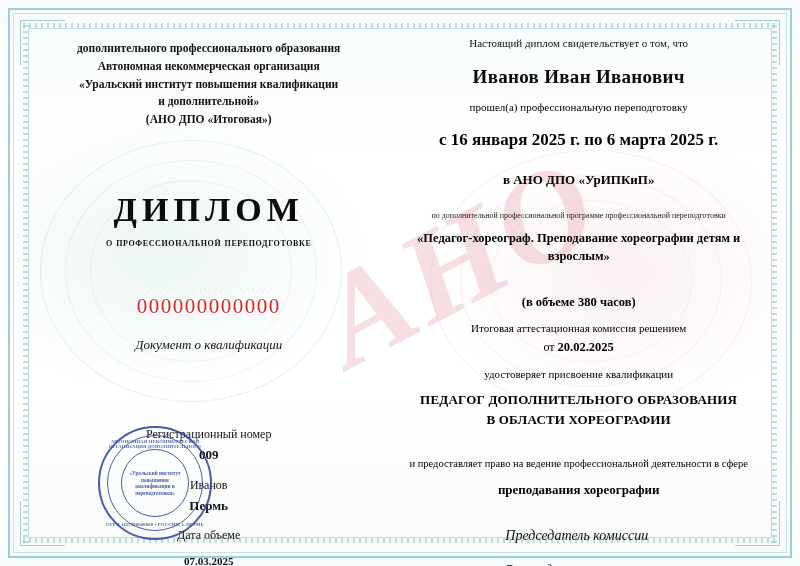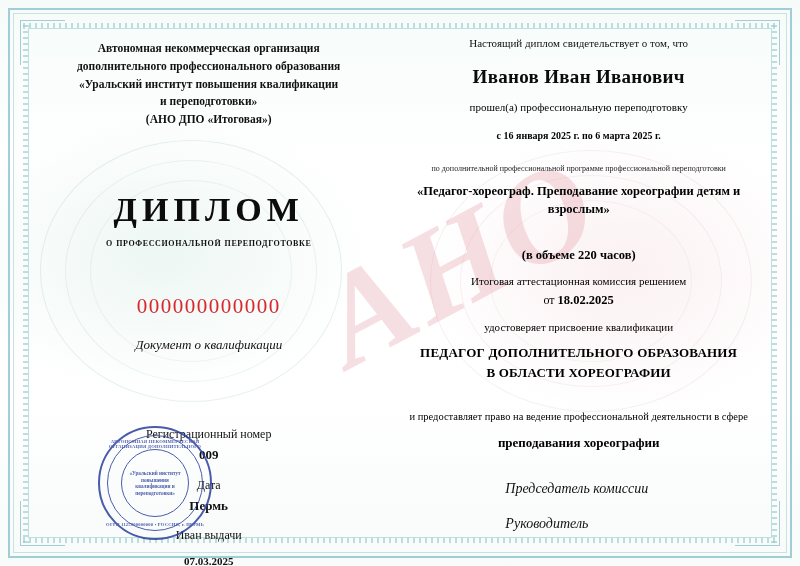--- a/index.html
+++ b/index.html
@@ -185,21 +185,21 @@
     color: #0b0b0b;
     letter-spacing: 0.3px;
   }
   .r-retrain {
     margin-top: 13px;
     font-size: 11px;
     text-align: center;
   }
   .r-period {
     margin-top: 17px;
-    font-size: 10px;
+    font-size: 17px;
     font-weight: bold;
   }
   .r-at-org {
     margin-top: 22px;
     font-size: 13px;
     font-weight: bold;
   }
   .r-prog-label {
     margin-top: 22px;
     font-size: 8px;
@@ -337,64 +337,65 @@
   <div class="corner-orn c-tl"></div>
   <div class="corner-orn c-tr"></div>
   <div class="corner-orn c-bl"></div>
   <div class="corner-orn c-br"></div>
 
   <div class="content">
 
     <div class="col-left">
 
       <div class="org-block">
+        <span class="org-line">дополнительного профессионального образования</span>
         <span class="org-line">Автономная некоммерческая организация</span>
-        <span class="org-line">дополнительного профессионального образования</span>
         <span class="org-line">«Уральский институт повышения квалификации</span>
-        <span class="org-line">и переподготовки»</span>
+        <span class="org-line">и дополнительной»</span>
         <span class="org-line">(АНО ДПО «Итоговая»)</span>
       </div>
 
       <div class="diploma-title">ДИПЛОМ</div>
       <div class="diploma-subtitle">о профессиональной переподготовке</div>
 
       <div class="doc-number">000000000000</div>
       <div class="doc-qual">Документ о квалификации</div>
 
       <div class="reg-block">
         <div class="reg-label">Регистрационный номер</div>
         <div class="reg-value">009</div>
-        <div class="city-label">Дата</div>
+        <div class="city-label">Иванов</div>
         <div class="city-value">Пермь</div>
-        <div class="date-label">Иван выдачи</div>
+        <div class="date-label">Дата объеме</div>
         <div class="date-value">07.03.2025</div>
       </div>
 
       <div class="stamp">
         <div class="stamp-arc-top">АВТОНОМНАЯ НЕКОММЕРЧЕСКАЯ ОРГАНИЗАЦИЯ ДОПОЛНИТЕЛЬНОГО</div>
         <div class="stamp-inner">«Уральский институт повышения квалификации и переподготовки»</div>
         <div class="stamp-arc-bottom">ОГРН 1125900000000 • РОССИЯ, г. ПЕРМЬ</div>
       </div>
 
     </div>
 
     <div class="col-right">
 
       <div class="r-small">Настоящий диплом свидетельствует о том, что</div>
       <div class="r-name">Иванов Иван Иванович</div>
       <div class="r-retrain">прошел(а) профессиональную переподготовку</div>
       <div class="r-period">с 16 января 2025 г. по 6 марта 2025 г.</div>
+      <div class="r-at-org">в АНО ДПО «УрИПКиП»</div>
       <div class="r-prog-label r-tiny">по дополнительной профессиональной программе профессиональной переподготовки</div>
       <div class="r-program">«Педагог-хореограф. Преподавание хореографии детям и взрослым»</div>
 
-      <div class="r-volume">(в объеме 220 часов)</div>
+      <div class="r-volume">(в объеме 380 часов)</div>
       <div class="r-commission">Итоговая аттестационная комиссия решением</div>
       <div class="r-decision-date">
         <span>от</span>
-        <b>18.02.2025</b>
+        <b>20.02.2025</b>
       </div>
       <div class="r-certifies">удостоверяет присвоение квалификации</div>
       <div class="r-qual">
         <div>ПЕДАГОГ ДОПОЛНИТЕЛЬНОГО ОБРАЗОВАНИЯ</div>
         <div>В ОБЛАСТИ ХОРЕОГРАФИИ</div>
       </div>
 
       <div class="r-rights">и предоставляет право на ведение профессиональной деятельности в сфере</div>
       <div class="r-sphere">преподавания хореографии</div>
 

